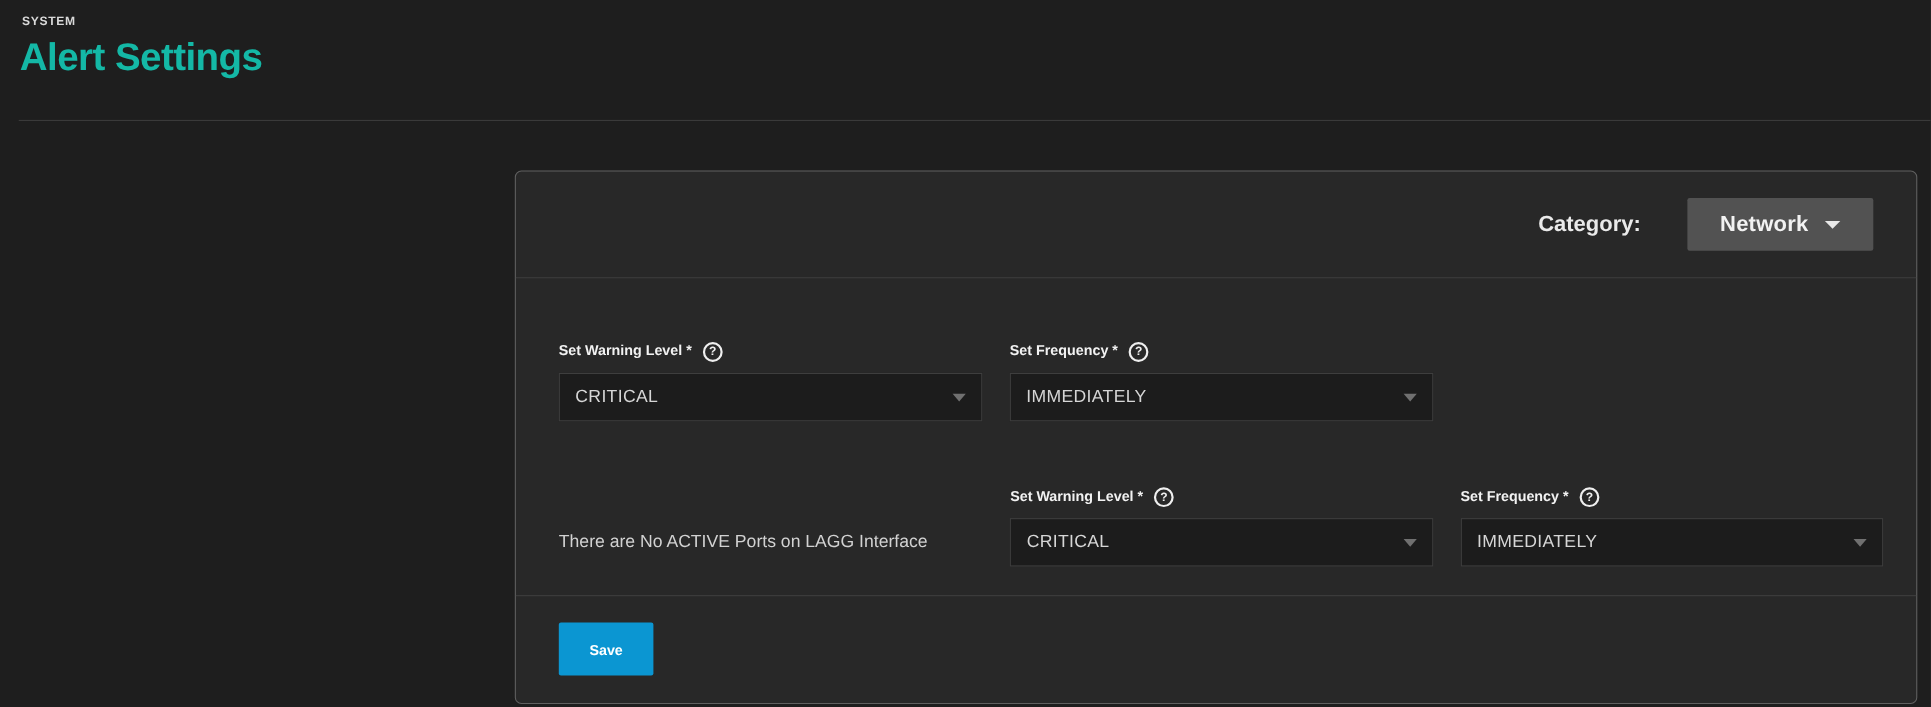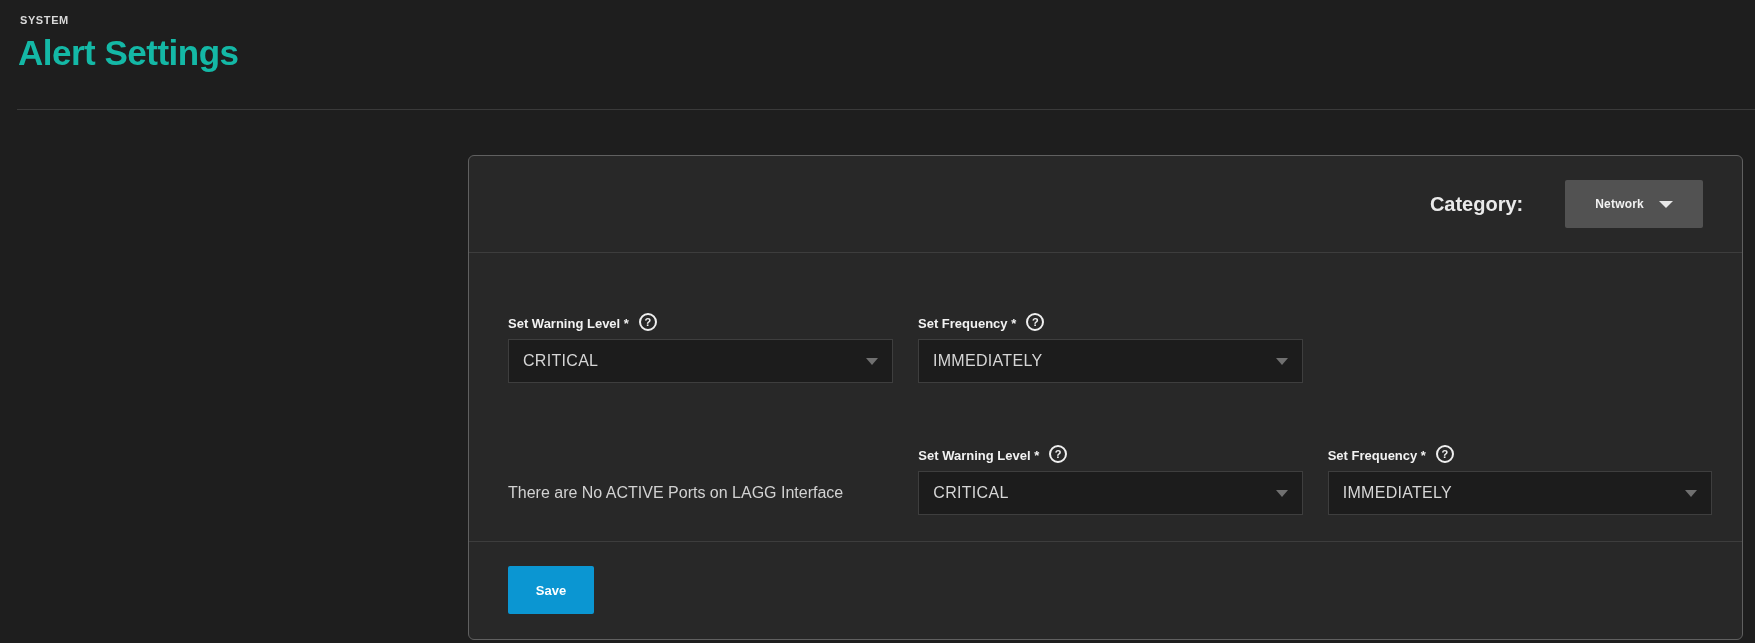--- a/index.html
+++ b/index.html
@@ -47,21 +47,21 @@
   .category-label {
     font-size: 20px; font-weight: bold; color: #eaeaea;
     margin-right: 42px;
   }
   .category-button {
     height: 48px; background: #525252; border: none;
     display: inline-flex; align-items: center; gap: 15px;
     padding: 0 30px; cursor: pointer; border-radius: 2px;
   }
   .category-button .cat-value {
-    font-size: 12px; font-weight: bold; color: #f2f2f2; letter-spacing: 0.2px;
+    font-size: 20px; font-weight: bold; color: #f2f2f2; letter-spacing: 0.2px;
   }
   .tri-down-light {
     width: 0; height: 0;
     border-left: 7px solid transparent; border-right: 7px solid transparent;
     border-top: 7px solid #e8e8e8;
   }
 
   
   .rows-section { padding: 58px 30px 26px 39px; box-sizing: border-box; }
   .alert-row { display: flex; align-items: flex-start; }
@@ -69,21 +69,21 @@
   .alert-name-col {
     width: 411px; box-sizing: border-box; padding-right: 20px;
     margin-top: 28px; height: 44px;
     display: flex; align-items: center;
     font-size: 16px; color: #d2d2d2;
   }
   .field-col { width: 385px; }
   .field-col + .field-col { margin-left: 25px; }
   .field-label-row {
     height: 20px; margin-bottom: 8px;
-    display: flex; align-items: flex-end; gap: 10px;
+    display: flex; align-items: flex-start; gap: 10px;
   }
   .field-label { font-size: 13px; font-weight: bold; color: #f2f2f2; }
   .help-icon {
     width: 14px; height: 14px; border: 2px solid #efefef; border-radius: 50%;
     display: inline-flex; align-items: center; justify-content: center;
     font-size: 11px; font-weight: bold; color: #efefef; cursor: pointer;
     flex: none;
   }
   .select-box {
     height: 44px; box-sizing: border-box;

